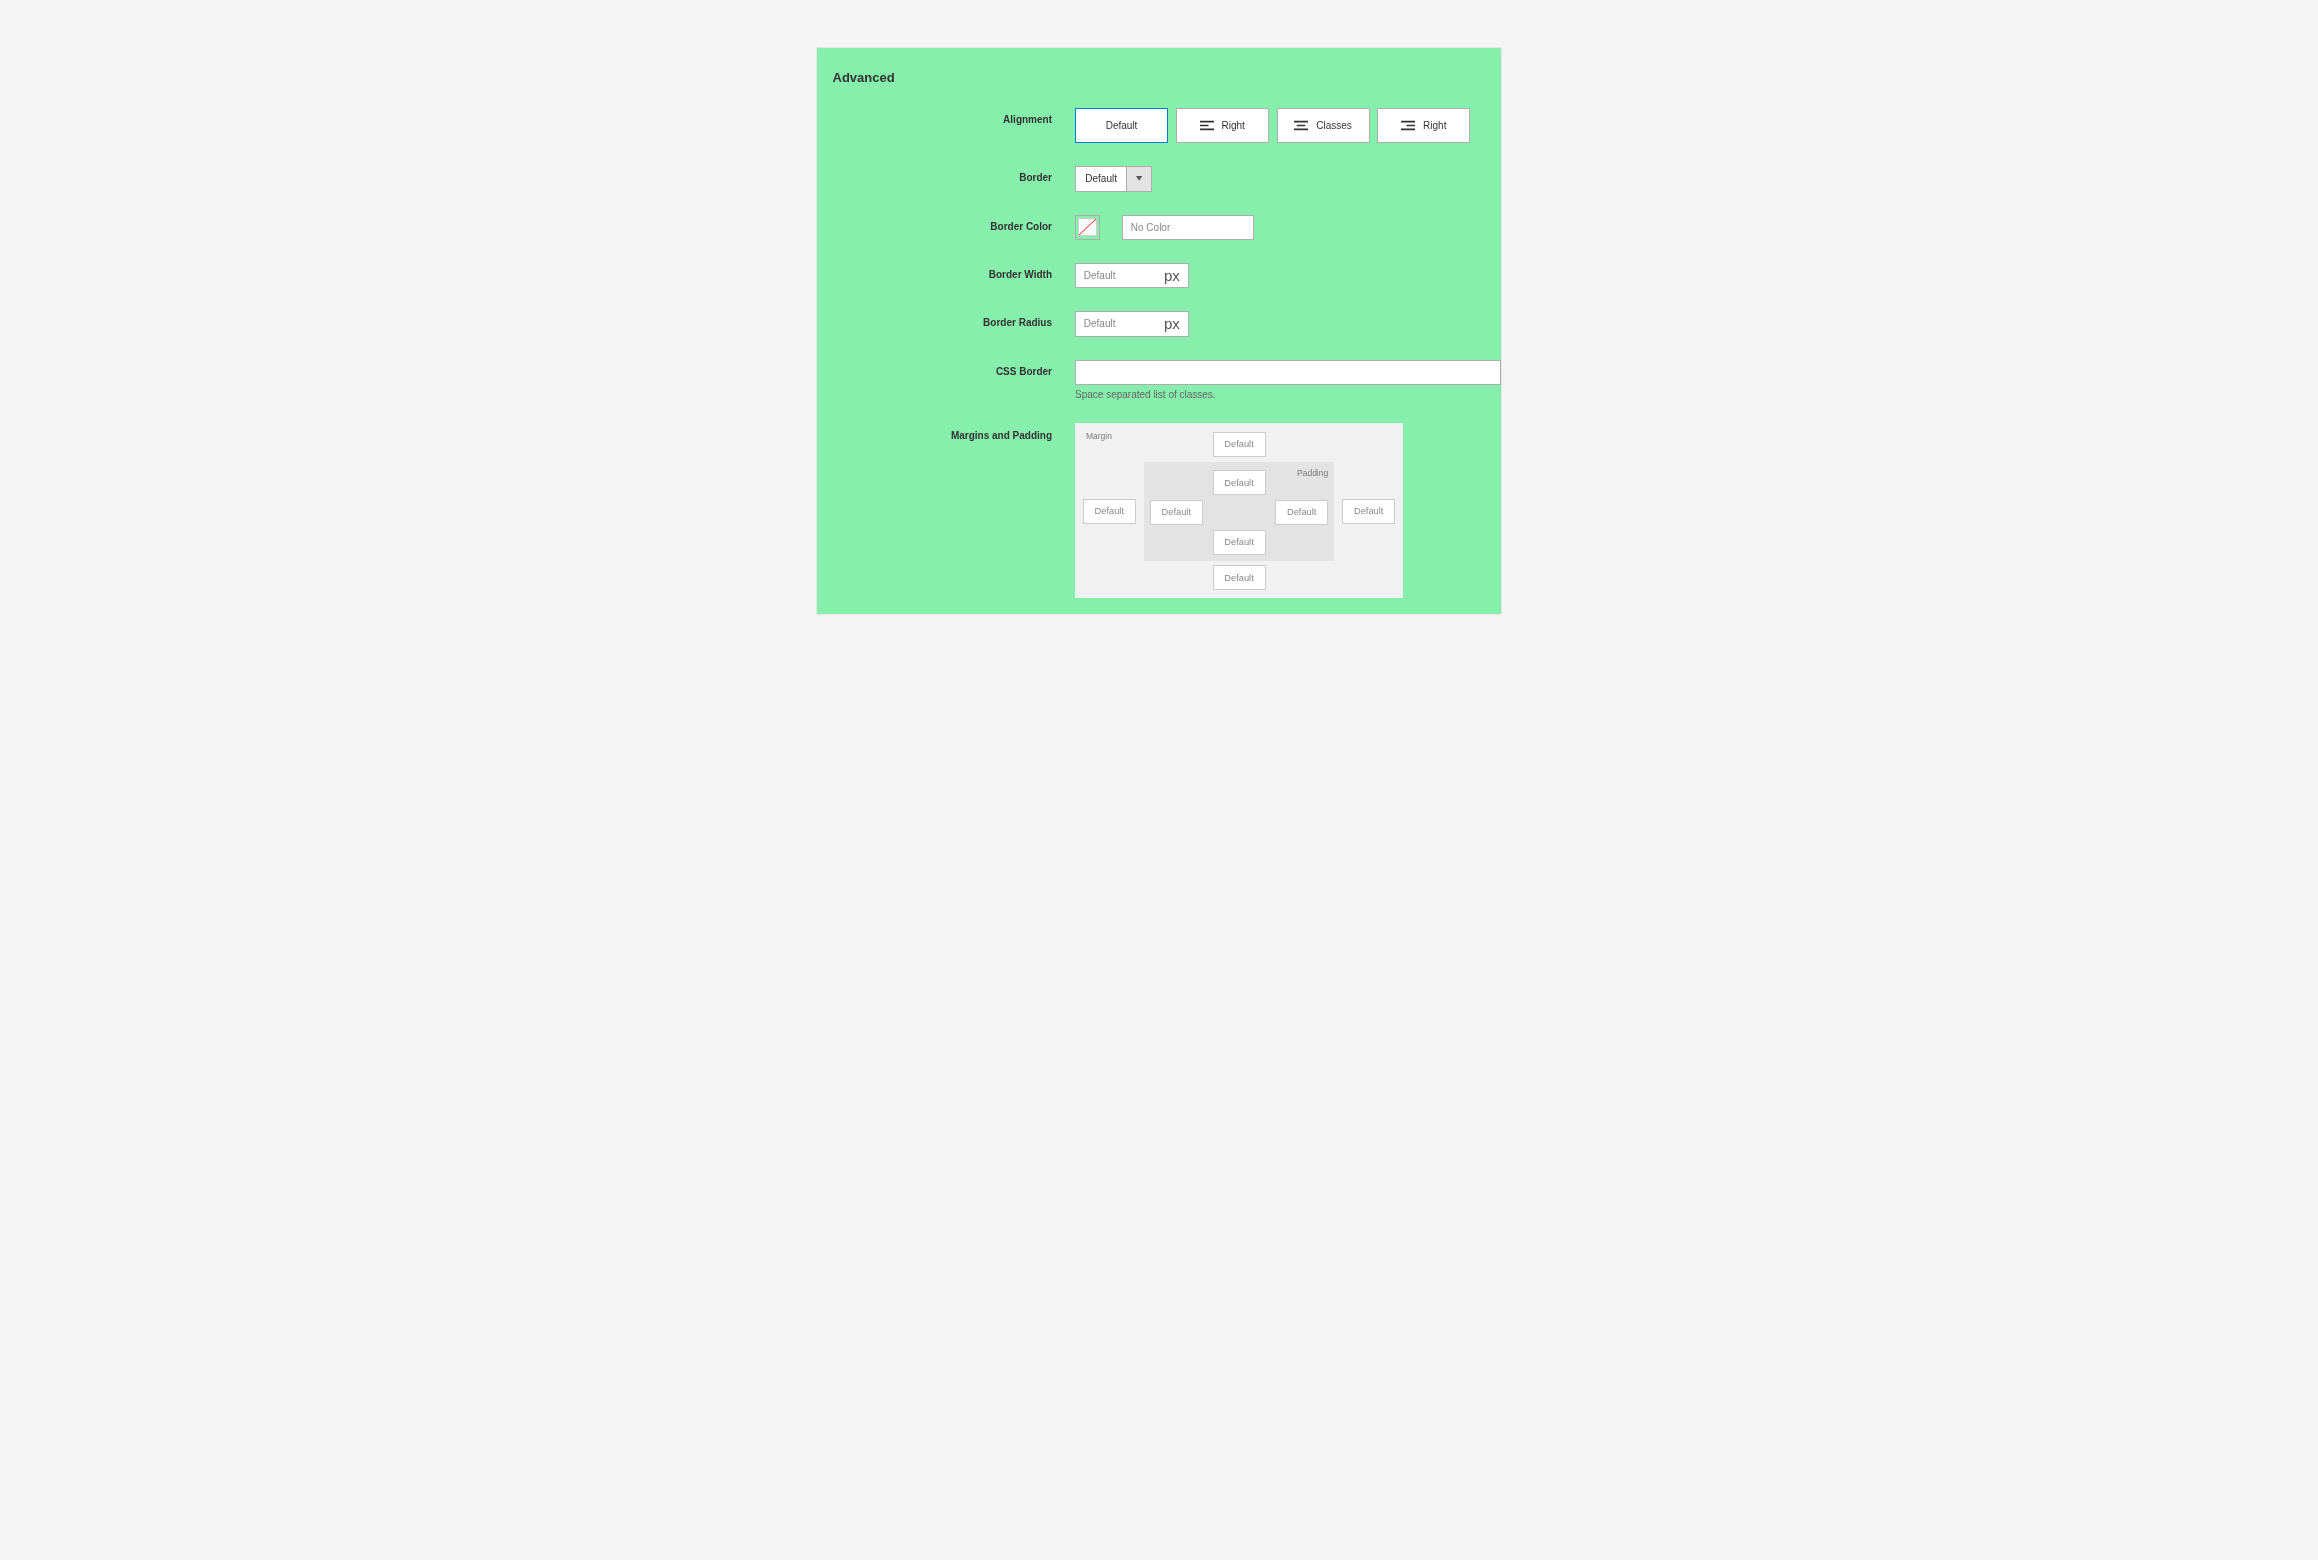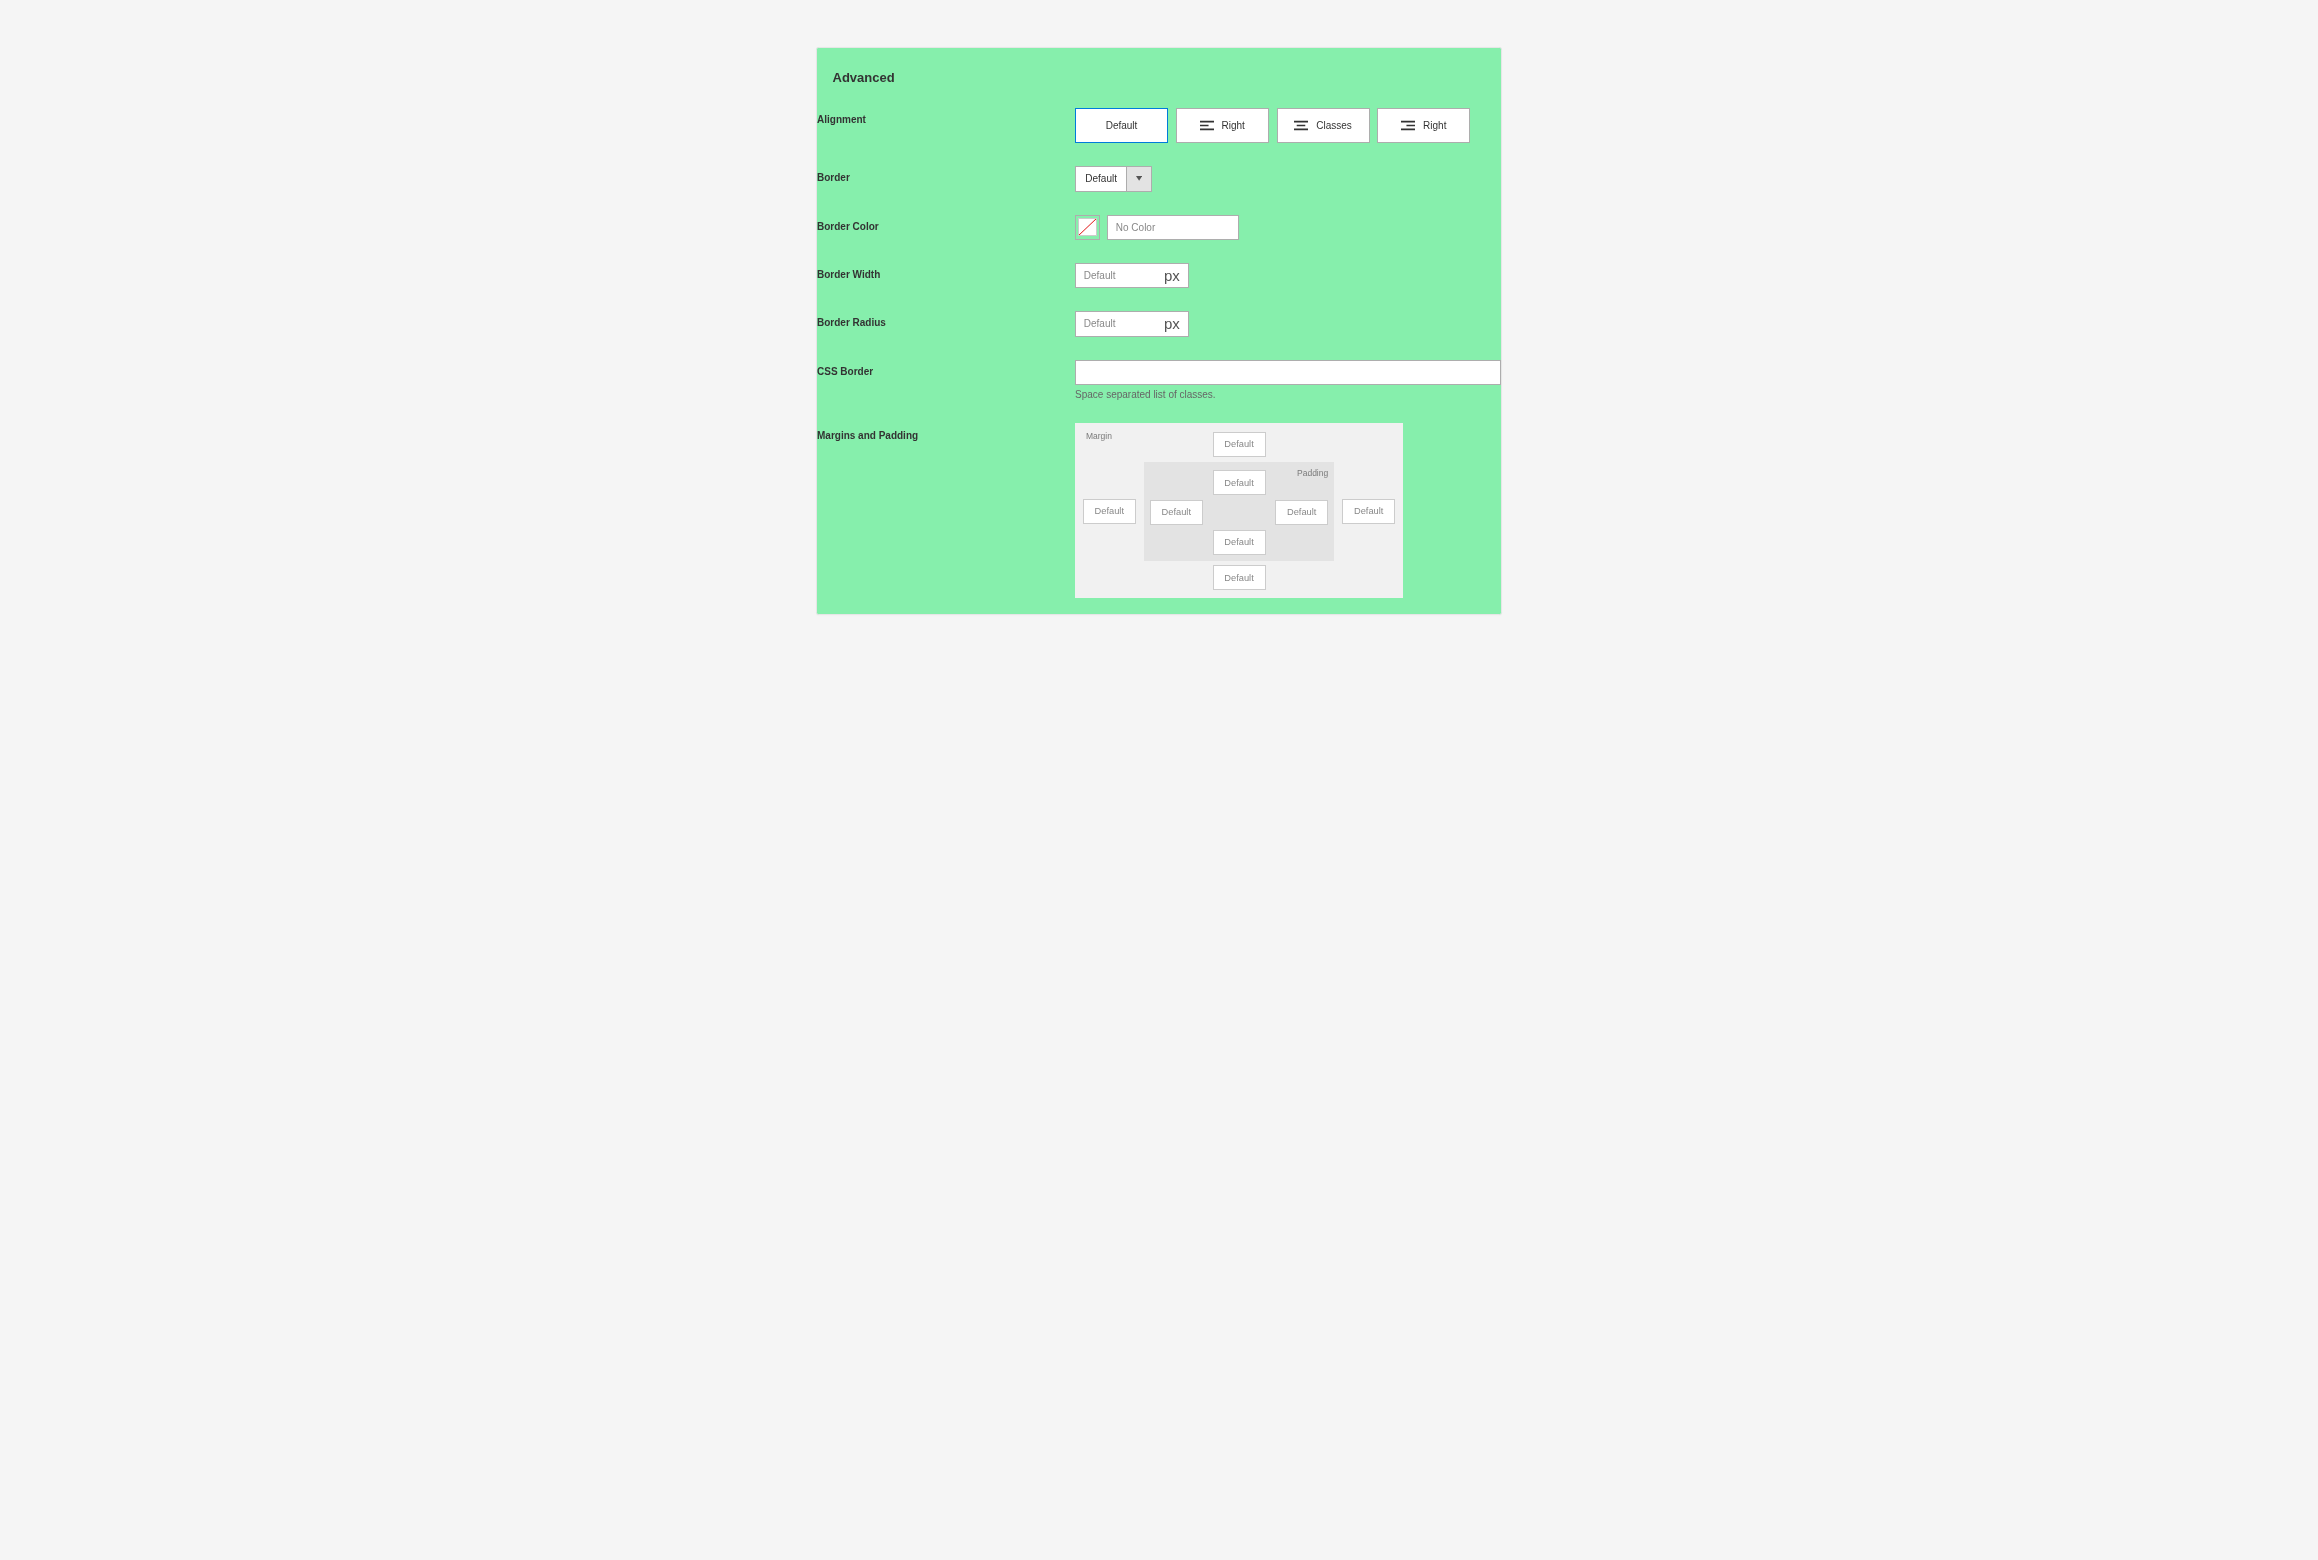--- a/index.html
+++ b/index.html
@@ -27,20 +27,21 @@
       padding: 0 0 23px 15.5px;
     }
     .row {
       display: flex;
       align-items: flex-start;
       margin-bottom: 23px;
     }
     .row:last-child { margin-bottom: 0; }
     .label-col {
       flex: 0 0 258px;
+      text-align: right;
       padding-right: 23px;
       padding-top: 6.2px;
       font-size: 10px;
       font-weight: 600;
       color: #333;
     }
     .ctrl-col {
       flex: 1;
       min-width: 0;
     }
@@ -67,21 +68,21 @@
 
     
     .select-wrap { display: inline-flex; border: 0.8px solid #adadad; height: 25.6px; background:#fff; }
     .select-wrap .sel-text { display:flex; align-items:center; padding: 0 9.3px; font-size:10px; color:#333; }
     .select-wrap .sel-arrow {
       width: 25px; display:flex; align-items:center; justify-content:center;
       background:#e3e3e3; border-left:0.8px solid #adadad; cursor:pointer;
     }
 
     
-    .color-wrap { display:flex; gap: 7px; align-items:center; }
+    .color-wrap { display:flex; gap: 22px; align-items:center; }
     .swatch {
       width: 25px; height: 25px; border:0.8px solid #adadad; display:flex; align-items:center; justify-content:center; cursor:pointer; padding:2.3px;
     }
     .swatch-inner {
       width:100%; height:100%; border:0.8px solid #ccc; position:relative; background:#fff;
     }
     .swatch-inner::after {
       content:""; position:absolute; left:0; top:0; right:0; bottom:0;
       background: linear-gradient(to top left, transparent calc(50% - 0.8px), #e22626 50%, transparent calc(50% + 0.8px));
     }

